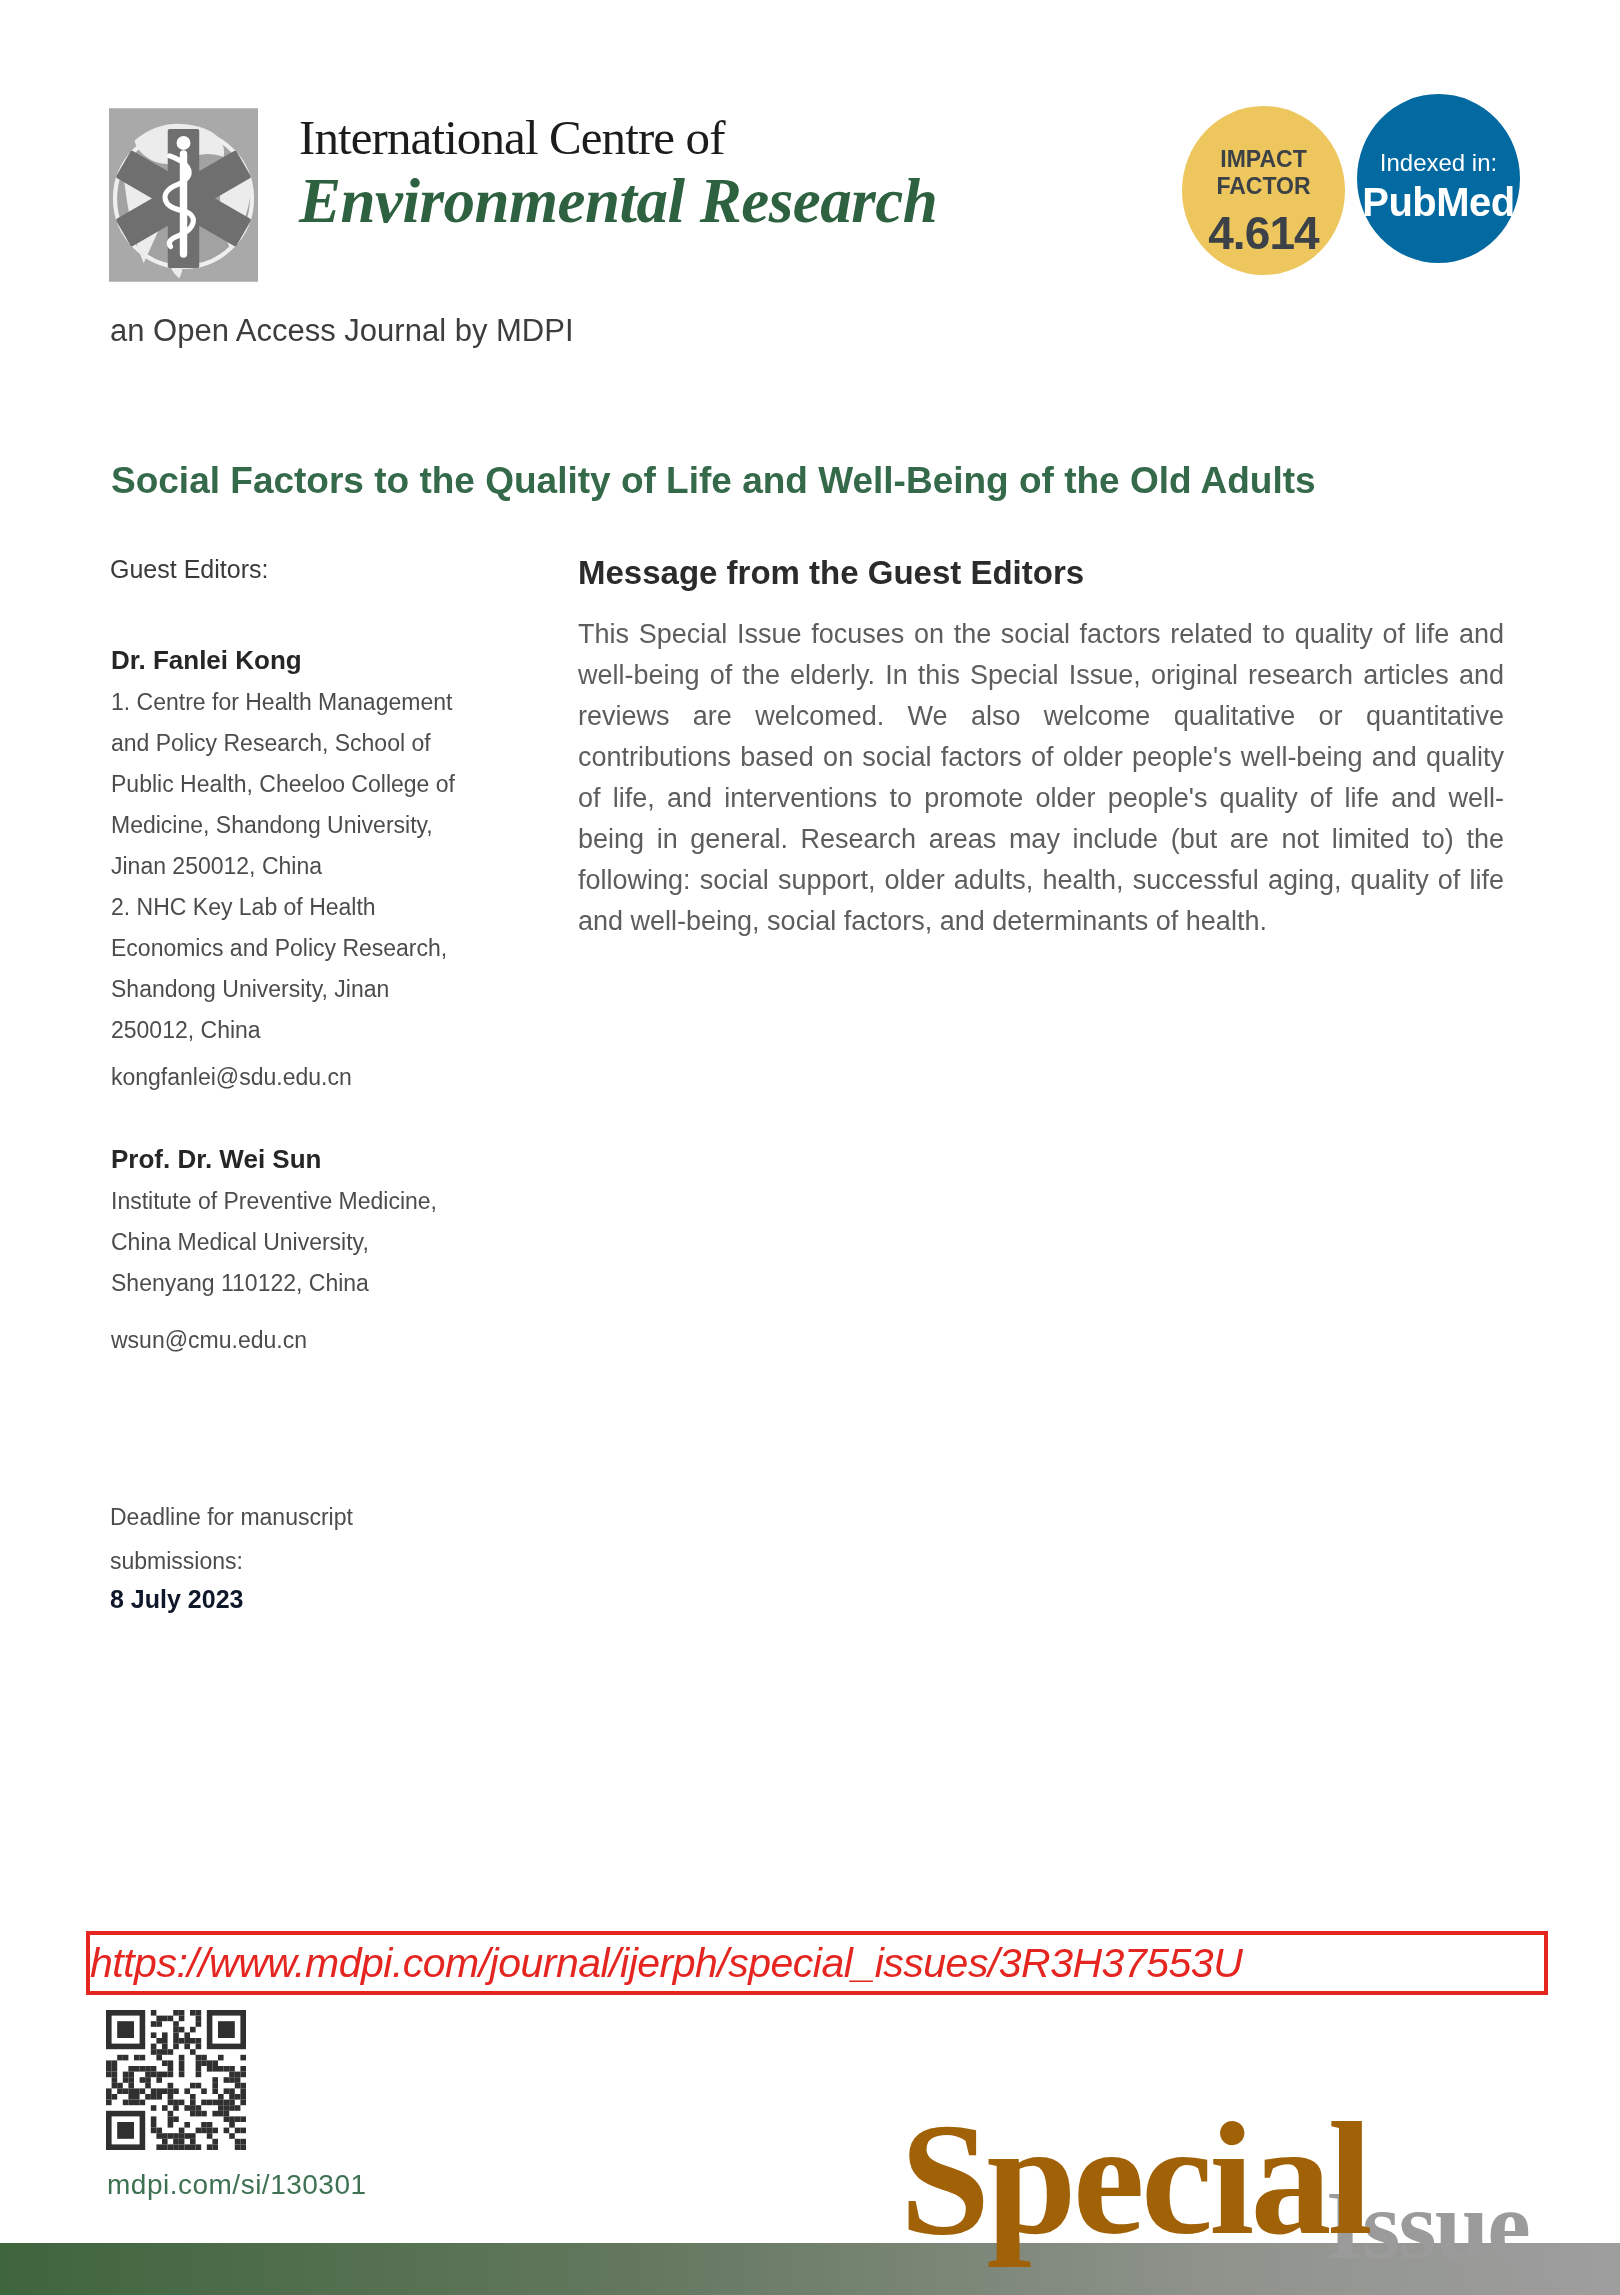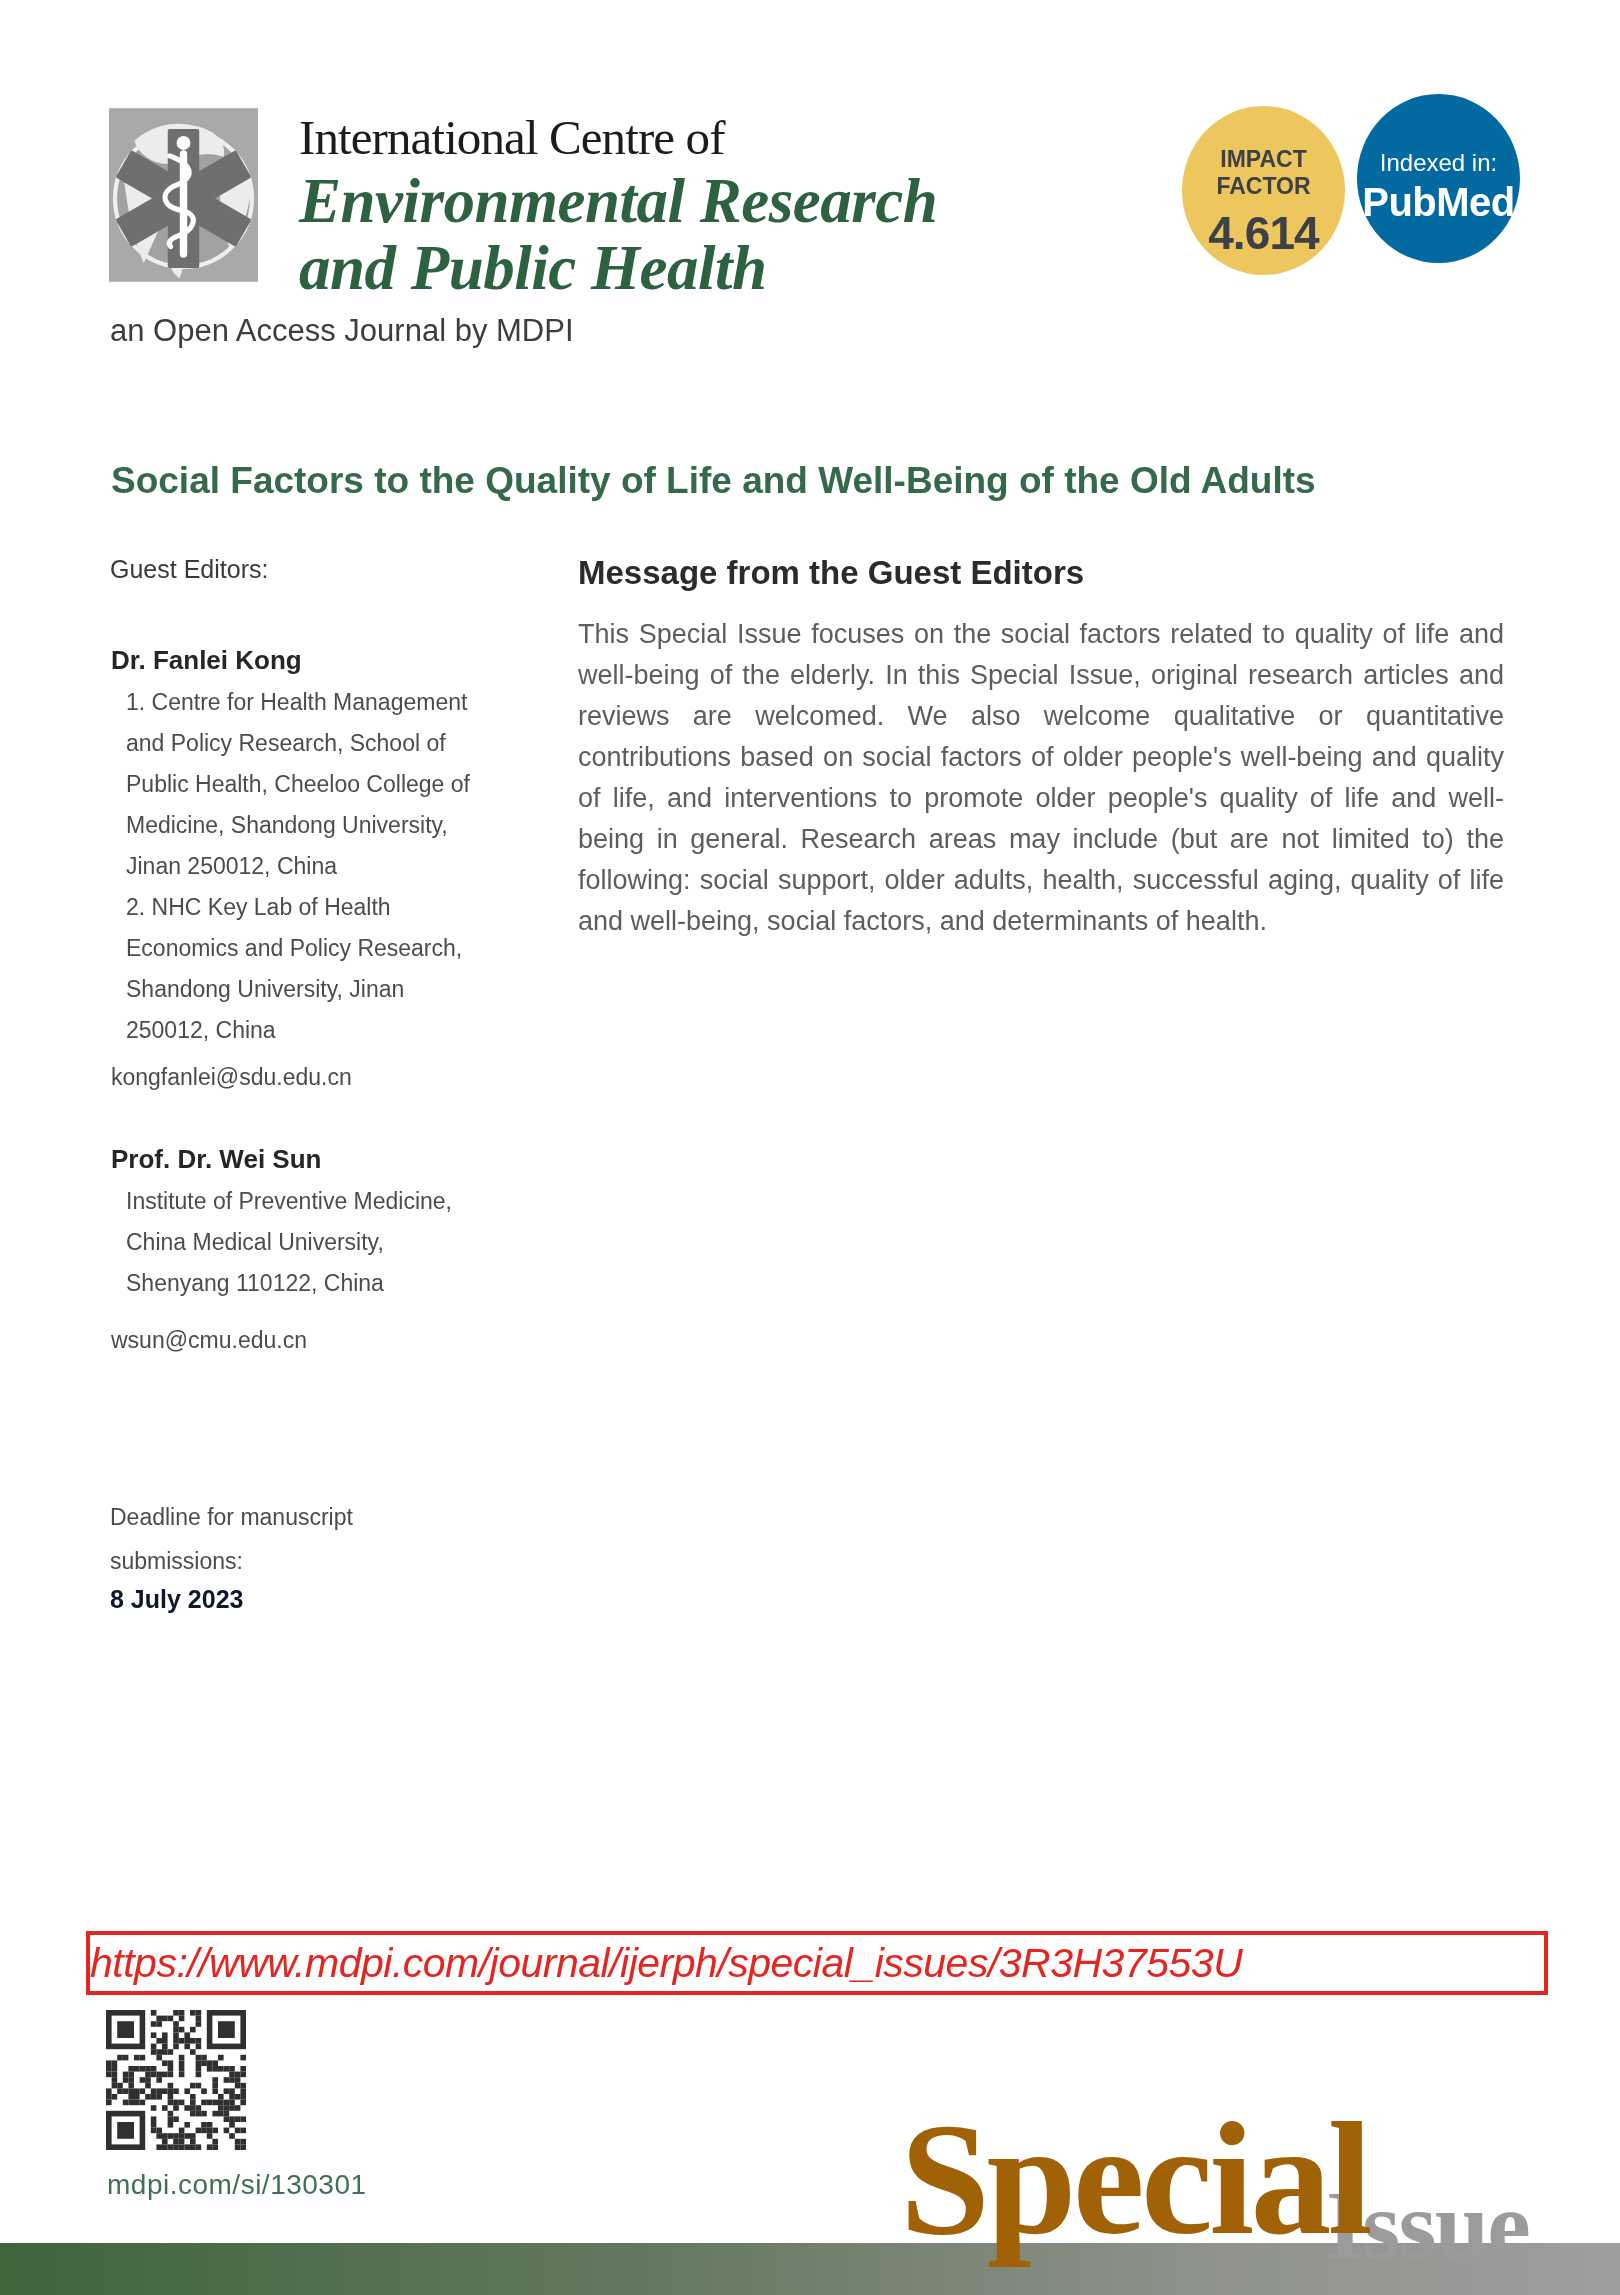--- a/index.html
+++ b/index.html
@@ -29,21 +29,21 @@
   .open-access{left:110px;top:313px;font-size:31px;color:#3d3d3d;letter-spacing:0px;}
 
   
   .si-title{left:111px;top:461px;width:1444px;font-size:37px;font-weight:bold;color:#34694a;
             letter-spacing:0px;line-height:1.1;}
 
   
   .leftcol-label{left:110px;top:555px;font-size:25px;color:#3a3a3a;}
   .ed-name{left:111px;font-size:26px;font-weight:bold;color:#262626;}
   .ed1-name{top:645px;}
-  .ed-affil{left:126px;width:472px;font-size:23px;line-height:41px;color:#4c4c4c;white-space:pre-line;}
+  .ed-affil{left:111px;width:472px;font-size:23px;line-height:41px;color:#4c4c4c;white-space:pre-line;}
   .ed1-affil{top:682px;}
   .ed-email{left:111px;font-size:23px;color:#4c4c4c;}
   .ed1-email{top:1064px;}
   .ed2-name{top:1144px;}
   .ed2-affil{top:1181px;}
   .ed2-email{top:1327px;}
   .deadline-label{left:110px;top:1495px;width:333px;font-size:23px;line-height:44px;color:#4c4c4c;}
   .deadline-date{left:110px;top:1585px;font-size:25px;font-weight:bold;color:#0f172a;}
 
   
@@ -87,21 +87,20 @@
         <circle cx="0" cy="-120" r="15" fill="#ffffff"></circle>
         <rect x="-8" y="-104" width="16" height="232" rx="8" fill="#ffffff"></rect>
         <path d="M-30,-92 C 24,-72 24,-44 -18,-28 C -52,-12 -46,18 -4,26 C 34,34 28,66 -14,82 C -30,88 -34,96 -28,104" fill="none" stroke="#ffffff" stroke-width="11" stroke-linecap="round"></path>
       </g>
     </svg>
   </div>
 
   <div class="abs journal-name">
     <div class="jn-line1">International Centre of</div>
     <div class="jn-line2">Environmental Research</div>
-    <div class="jn-line3">and Public Health</div>
   </div>
 
   <div class="abs badge badge-impact">
     <div class="b-line">IMPACT</div>
     <div class="b-line">FACTOR</div>
     <div class="b-value">4.614</div>
   </div>
   <div class="abs badge badge-indexed">
     <div class="b-label">Indexed in:</div>
     <div class="b-value">PubMed</div>

